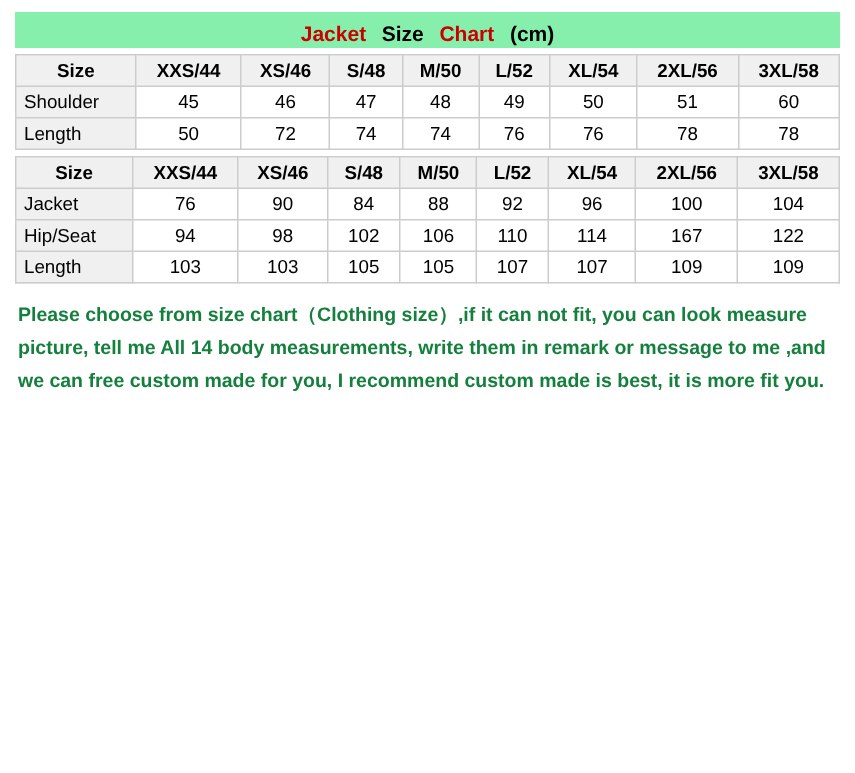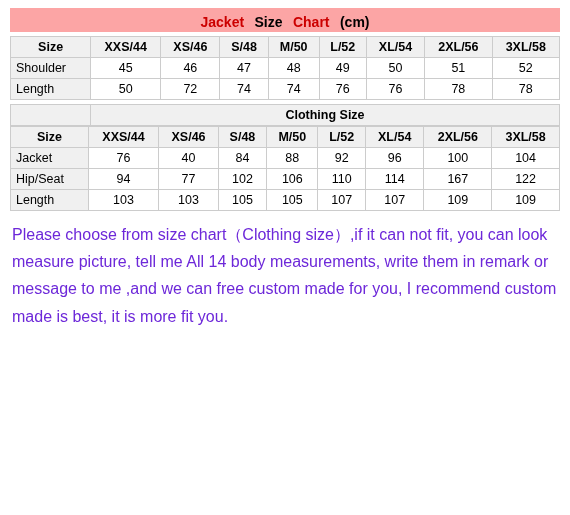--- a/index.html
+++ b/index.html
@@ -35,21 +35,21 @@
       text-align: left;
       background: #f0f0f0;
     }
 
     td.header-cell {
       background: #f0f0f0;
       font-weight: bold;
     }
 
     .section-title td {
-      background: #fca5a5;
+      background: #86efac;
       border: none;
       text-align: center;
       padding: 6px 2px 2px;
     }
 
     .title-red {
       color: #cc0000;
       font-weight: bold;
       font-size: 14px;
     }
@@ -62,24 +62,25 @@
 
     .clothing-size-row td {
       background: #f0f0f0;
       border: 1px solid #ccc;
       font-weight: bold;
       font-size: 12.5px;
     }
 
     .bottom-text {
       margin-top: 10px;
-      font-size: 16px;
+      font-size: 13px;
       line-height: 1.7;
-      color: #6d28d9;
+      color: #15803d;
       padding: 0 2px;
+      font-weight: bold;
     }
   </style>
 </head>
 <body>
 
 <div class="page">
 
   <table>
     <tbody>
         <tr class="section-title">
@@ -113,76 +114,68 @@
     <tbody>
       <tr>
         <td class="label-cell">Shoulder</td>
         <td>45</td>
         <td>46</td>
         <td>47</td>
         <td>48</td>
         <td>49</td>
         <td>50</td>
         <td>51</td>
-        <td>52</td>
+        <td>60</td>
       </tr>
       <tr>
         <td class="label-cell">Length</td>
         <td>50</td>
         <td>72</td>
         <td>74</td>
         <td>74</td>
         <td>76</td>
         <td>76</td>
         <td>78</td>
         <td>78</td>
       </tr>
     </tbody>
   </table>
 
-  <table style="margin-bottom:0;">
-    <tbody>
-        <tr class="clothing-size-row">
-      <td style="width:80px; background:#f0f0f0; border:1px solid #ccc;"></td>
-      <td colspan="8" style="background:#f0f0f0; border:1px solid #ccc; font-weight:bold; text-align:center;">Clothing    Size</td>
-    </tr>
-  </tbody>
-    </table>
 
 
   <table>
     <thead>
       <tr>
         <td class="header-cell">Size</td>
         <td class="header-cell">XXS/44</td>
         <td class="header-cell">XS/46</td>
         <td class="header-cell">S/48</td>
         <td class="header-cell">M/50</td>
         <td class="header-cell">L/52</td>
         <td class="header-cell">XL/54</td>
         <td class="header-cell">2XL/56</td>
         <td class="header-cell">3XL/58</td>
       </tr>
     </thead>
     <tbody>
       <tr>
         <td class="label-cell">Jacket</td>
         <td>76</td>
-        <td>40</td>
+        <td>90</td>
         <td>84</td>
         <td>88</td>
         <td>92</td>
         <td>96</td>
         <td>100</td>
         <td>104</td>
       </tr>
       <tr>
         <td class="label-cell">Hip/Seat</td>
         <td>94</td>
-        <td>77</td>
+        <td>98</td>
         <td>102</td>
         <td>106</td>
         <td>110</td>
         <td>114</td>
         <td>167</td>
         <td>122</td>
       </tr>
       <tr>
         <td class="label-cell">Length</td>
         <td>103</td>

